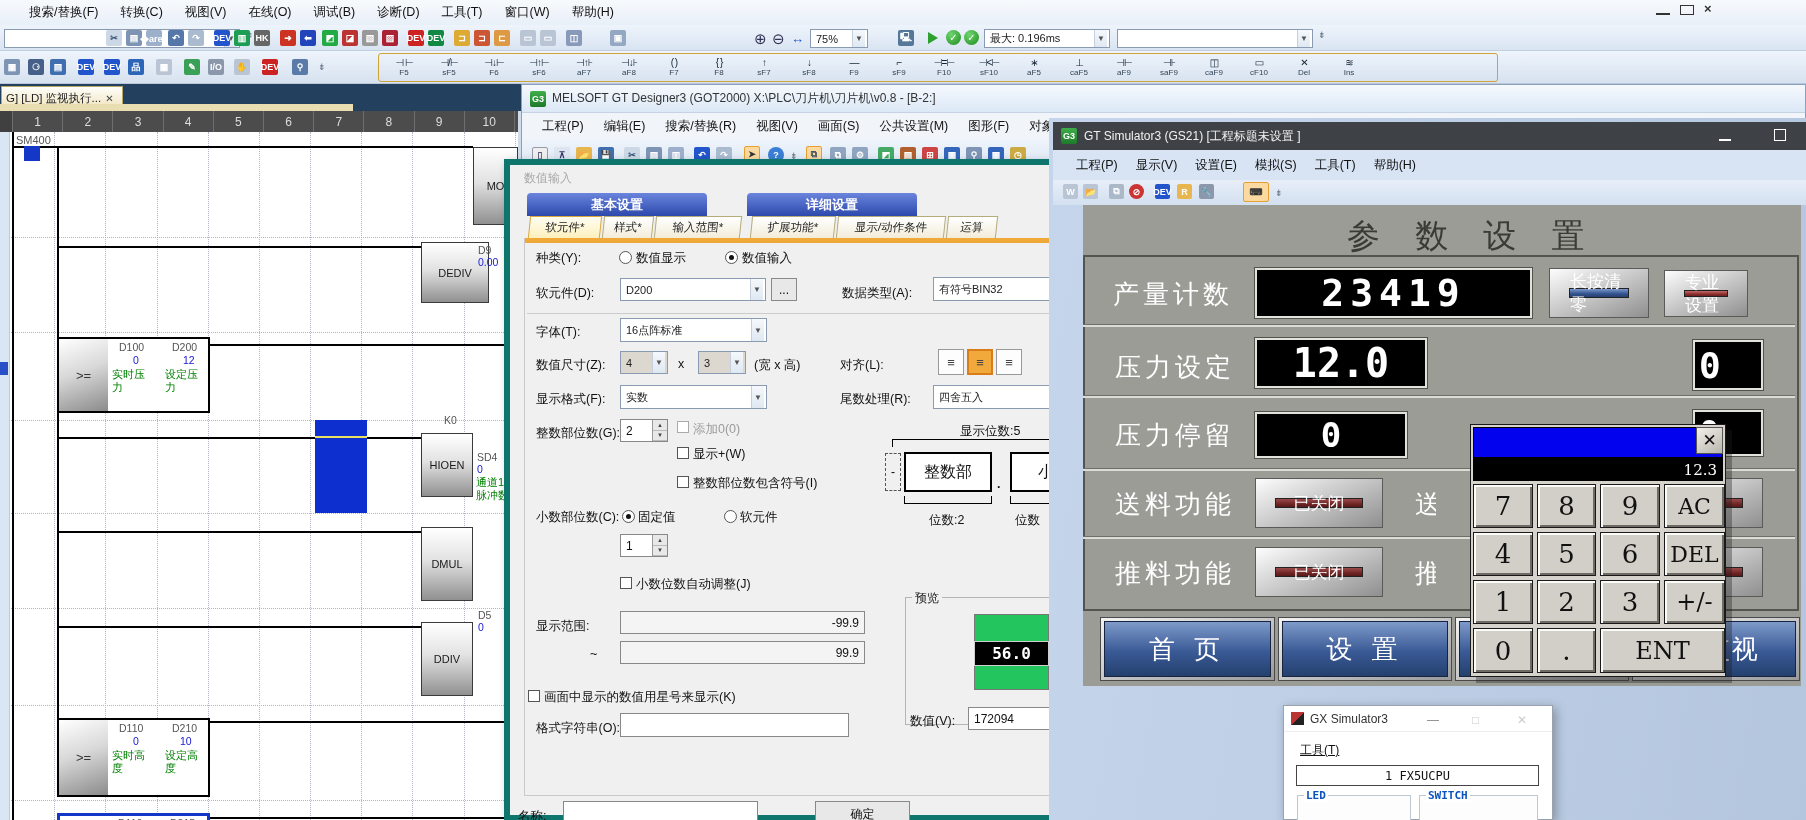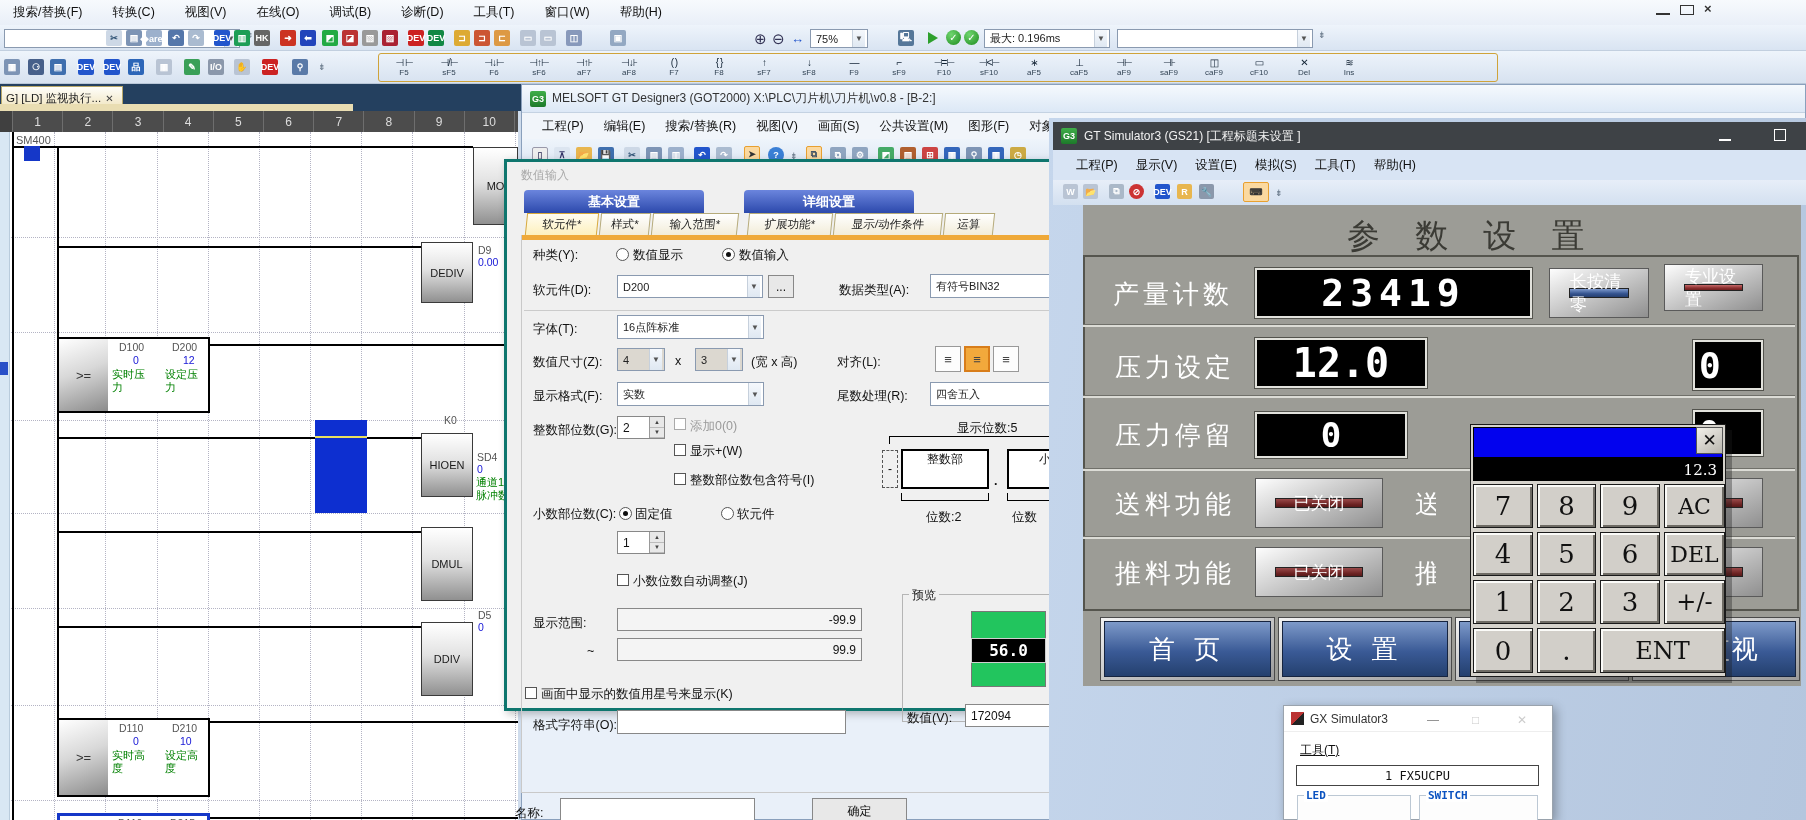--- a/index.html
+++ b/index.html
@@ -1,20 +1,20 @@
 <!DOCTYPE html>
 <html><head>
 <meta charset="utf-8">
 <style>
 *{margin:0;padding:0;box-sizing:border-box}
 html,body{width:1806px;height:820px;overflow:hidden;font-family:"Liberation Sans",sans-serif}
 .abs{position:absolute}
 #root{position:relative;width:1806px;height:820px;background:#cfdcec}
 
-.menubar{left:0;top:0;width:1806px;height:25px;background:linear-gradient(#f7fafd,#e9eff8);display:flex;align-items:center;padding-left:2px;gap:8px}
+.menubar{left:0;top:0;width:1806px;height:25px;background:linear-gradient(#f7fafd,#e9eff8);display:flex;align-items:center;padding-left:18px;gap:0}
 .menubar .mi{font-size:12.5px;color:#111;padding:3px 11px}
 .wbtns{right:88px;top:3px;display:flex;gap:10px}
 .wbtn{width:14px;height:12px;position:relative}
 .wbtn.min{border-bottom:2px solid #333}
 .wbtn.res{border:1.5px solid #333;margin-top:2px;height:10px}
 .wbtn.cls{color:#333;font-size:13px;line-height:12px;font-weight:bold}
 .tb2{left:0;top:25px;width:1806px;height:26px;background:linear-gradient(#eef4fb,#d9e4f2);border-bottom:1px solid #c2cfdf}
 .tb3{left:0;top:51px;width:1806px;height:33px;background:linear-gradient(#eef4fb,#d7e2f0);border-bottom:1px solid #b9c7d8}
 .cmb{position:absolute;background:#fff;border:1px solid #8a9ab0;font-size:11px;color:#222;display:flex;align-items:center;padding:0 2px 0 5px}
 .cmb .arr{margin-left:auto;width:13px;height:100%;display:flex;align-items:center;justify-content:center;color:#555;font-size:8px;background:linear-gradient(#f5f8fc,#dfe8f2);border-left:1px solid #c6d0dc}
@@ -47,40 +47,40 @@
 .bluecell{position:absolute;left:315px;top:288px;width:52px;height:93px;background:#0d2fd0}
 
 .gtd{left:521px;top:84px;width:1285px;height:736px;background:#e9f0f9;border:1px solid #8aa0bc}
 .gtd-title{position:absolute;left:0;top:0;width:100%;height:28px;background:linear-gradient(#f5f9fd,#dce8f6);border-bottom:1px solid #c4d2e2;display:flex;align-items:center;padding-left:8px;gap:6px}
 .gtd-title .txt{font-size:12px;color:#333}
 .gticon{width:16px;height:16px;background:linear-gradient(#3fae49,#1d7a2a);border-radius:2px;color:#fff;font-size:9px;display:flex;align-items:center;justify-content:center;font-weight:bold}
 .gtd-menu{position:absolute;left:0;top:28px;width:100%;height:26px;background:#f1f5fa;display:flex;align-items:center;padding-left:10px}
 .gtd-menu .mi{font-size:12.5px;color:#111;padding:3px 10px}
 .gtd-tools{position:absolute;left:0;top:54px;width:100%;height:34px;background:linear-gradient(#eef4fb,#d9e4f2);border-bottom:1px solid #c2cfdf}
 
-.dlg{left:503px;top:158px;width:657px;height:552px;background:#f0f0f0;border:3px solid #0f766e;box-shadow:3px 3px 8px rgba(0,0,0,.25)}
+.dlg{left:503px;top:158px;width:657px;height:662px;background:#f0f0f0;border:6px solid #0f766e;box-shadow:3px 3px 8px rgba(0,0,0,.25)}
 .dlg .title{position:absolute;left:14px;top:5px;font-size:12px;color:#a9a9a9}
 .tabgrp{position:absolute;height:23px;border-radius:4px 4px 0 0;background:linear-gradient(#6b85dd,#2c49ac);color:#fff;font-size:13px;font-weight:bold;display:flex;align-items:center;justify-content:center}
 .tab{position:absolute;top:51px;height:22px;font-size:11.5px;color:#222;display:flex;align-items:center;justify-content:center;border:1px solid #b6ab7a;border-bottom:none;background:linear-gradient(#ffffff,#f2ecd8);transform:skewX(-6deg)}
 .tab.on{background:linear-gradient(#fffdf2,#fdf0bd);border-color:#d8a93a;z-index:2}
 .amber{position:absolute;left:14px;top:73px;width:629px;height:5px;background:#efa939}
 .dleft{position:absolute;left:14px;top:73px;width:1px;height:557px;background:#c9c9c9}
 .dlbl{position:absolute;font-size:12.5px;color:#111}
 .radio{position:absolute;width:13px;height:13px;border:1px solid #555;border-radius:50%;background:#fff}
 .radio.on::after{content:"";position:absolute;left:3px;top:3px;width:5px;height:5px;border-radius:50%;background:#111}
 .chk{position:absolute;width:12px;height:12px;border:1px solid #555;background:#fff}
 .chk.dis{border-color:#aaa}
 .inp{position:absolute;background:#fff;border:1px solid #888;font-size:12px;color:#111;display:flex;align-items:center;padding:0 5px}
 .inp.r{justify-content:flex-end}
 .spin{position:absolute;background:#fff;border:1px solid #888;font-size:12px;color:#111;display:flex;align-items:center;padding-left:5px}
 .spin .ud{margin-left:auto;width:15px;height:100%;display:flex;flex-direction:column;border-left:1px solid #999}
 .spin .ud div{flex:1;background:#e8e8e8;font-size:6px;color:#444;display:flex;align-items:center;justify-content:center;border-bottom:1px solid #bbb}
 .alignbtn{position:absolute;width:26px;height:26px;border:1px solid #999;background:#fdfdfd;display:flex;align-items:center;justify-content:center;font-size:13px;color:#444}
 .alignbtn.on{background:#f2a93c;border:2px solid #d87d1a}
-.diagbox{position:absolute;border:2.5px solid #000;background:#fff;display:flex;align-items:flex-start;justify-content:center;font-size:12px;color:#111}
+.diagbox{position:absolute;border:2.5px solid #000;background:#fff;display:flex;align-items:center;justify-content:center;font-size:16px;color:#111}
 .grpbox{position:absolute;border:1px solid #b5b5b5}
 .grpbox .glab{position:absolute;left:6px;top:-8px;background:#f0f0f0;padding:0 3px;font-size:12px;color:#222}
 
 .gts{left:1049px;top:118px;width:757px;height:702px;background:linear-gradient(100deg,#c5d6ec,#b4c6de)}
 .gts-title{position:absolute;left:4px;top:4px;width:753px;height:28px;background:#3e4246;display:flex;align-items:center;padding-left:8px;gap:7px}
 .gts-title .txt{font-size:12px;color:#f2f2f2}
 .gts-menu{position:absolute;left:4px;top:32px;width:753px;height:30px;background:#d8e4f4;display:flex;align-items:center;padding-left:14px}
 .gts-menu .mi{font-size:12.5px;color:#111;padding:3px 9px}
 .gts-tools{position:absolute;left:4px;top:62px;width:753px;height:25px;background:linear-gradient(#e7eef8,#d3e0f0)}
 .hmi{position:absolute;left:34px;top:87px;width:718px;height:481px;background:#9c9c96}
@@ -353,21 +353,21 @@
 
     <span class="abs" style="left:16px;top:2px;font-size:11px;color:#555">SM400</span>
     <div class="abs" style="left:24px;top:14px;width:16px;height:15px;background:#1537c8"></div>
 
     <div class="bluecell"></div>
     <div class="abs" style="left:315px;top:304px;width:52px;height:2px;background:#e8e060"></div>
 
     <div class="fnblk" style="left:473px;top:15px;width:45px;height:78px">
         <span>MO</span>
       </div>
-    <div class="fnblk" style="left:421px;top:110px;width:52px;height:61px">
+    <div class="fnblk" style="left:421px;top:110px;width:68px;height:61px">
         <span>DEDIV</span>
       </div>
     <span class="dev" style="left:478px;top:112px">D9</span>
     <span class="val" style="left:478px;top:124px">0.00</span>
     <div class="fnblk" style="left:421px;top:301px;width:52px;height:64px">
         <span>HIOEN</span>
       </div>
     <span class="dev" style="left:444px;top:282px">K0</span>
     <span class="dev" style="left:477px;top:319px">SD4</span>
     <span class="val" style="left:477px;top:331px">0</span>
@@ -663,21 +663,21 @@
 
       <span class="hlabel" style="left:30px;top:72px">产量计数</span>
       <div class="lcd" style="left:172px;top:63px;width:277px;height:50px;font-size:38px;letter-spacing:6px">
           <span>23419</span>
         </div>
       <div class="hbtn" style="left:466px;top:63px;width:100px;height:50px">
           <div class="in blue" style="font-size:17px">
             <span>长按清零</span>
           </div>
         </div>
-      <div class="hbtn" style="left:581px;top:59px;width:99px;height:47px">
+      <div class="hbtn" style="left:581px;top:65px;width:84px;height:47px">
           <div class="in red" style="font-size:17px">
             <span>专业设置</span>
           </div>
         </div>
 
       <span class="hlabel" style="left:32px;top:145px">压力设定</span>
       <div class="lcd" style="left:172px;top:133px;width:172px;height:50px;font-size:40px">
           <span>12.0</span>
         </div>
       <div class="lcd" style="left:610px;top:135px;width:70px;height:50px;font-size:36px;justify-content:flex-start;padding-left:4px">

